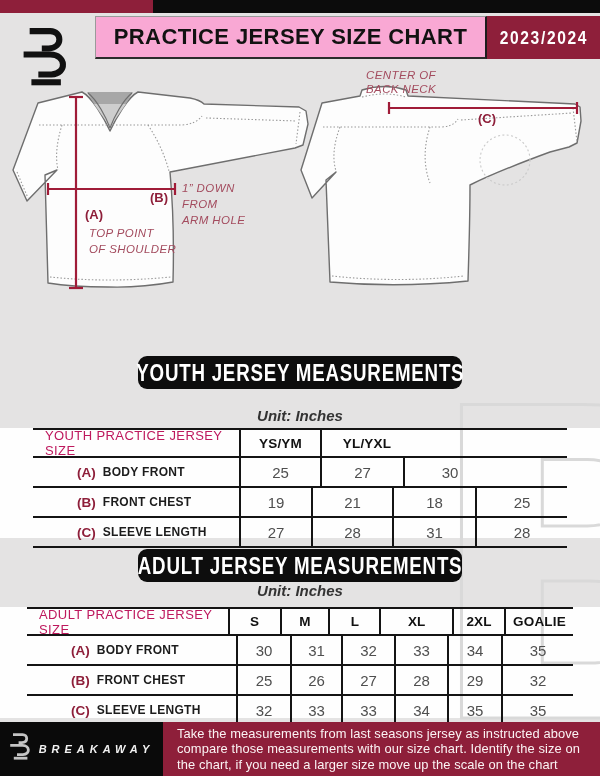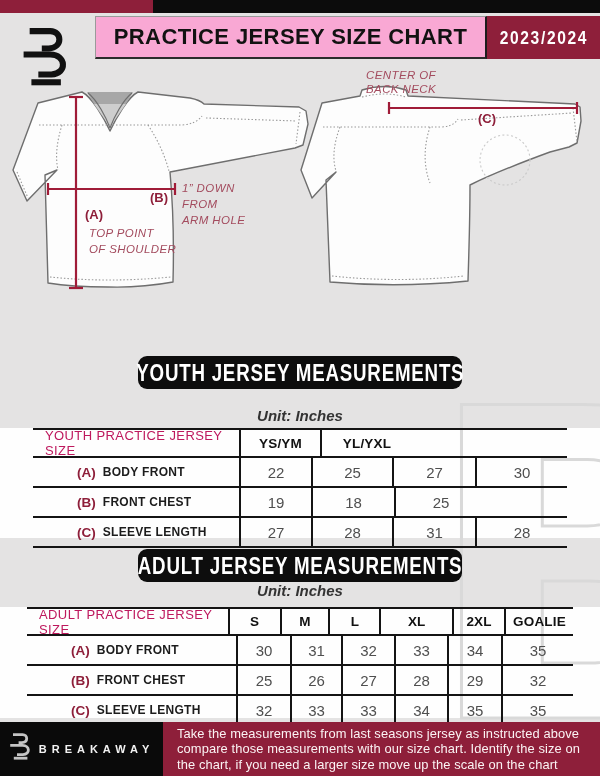--- a/index.html
+++ b/index.html
@@ -61,21 +61,21 @@
   .thead .tcell{ height:26px; justify-content:center; font-weight:bold; font-size:13.5px; color:#111; letter-spacing:.2px;}
   .mtable.adult .thead .tcell{ height:25px; }
   .thead .tcell.firstcol{ justify-content:flex-start; padding-left:12px; font-weight:normal; color:#be185d; font-size:13px; letter-spacing:.4px;}
   .tbodyrow .tcell{ height:28px; }
   .tbodyrow .tcell.firstcol{ padding-left:44px; }
   .rkey{ color:#8e1f3a; font-weight:bold; font-size:13.5px; margin-right:7px;}
   .rlab{ color:#1c1c1c; font-weight:bold; font-size:12px; letter-spacing:.3px;}
   .val{ justify-content:center; color:#4f4f4f; font-size:15px;}
   
   .footer{ position:absolute; top:722px; left:0; width:600px; height:54px; display:flex; z-index:4;}
-  .footer-black{ width:163px; background:#0a0a0a; display:flex; align-items:center; justify-content:center; gap:6px;}
+  .footer-black{ width:163px; background:#0a0a0a; display:flex; align-items:center; justify-content:center; gap:6px;font-style:italic;}
   .brand{ color:#f2f2f2; font-size:11px; font-weight:bold; letter-spacing:5px; }
   .footer-maroon{ flex:1; background:#8e1f3a; color:#fbf3f4; font-size:12.9px; line-height:15.5px;
                   display:flex; align-items:center; padding:4px 6px 4px 14px; letter-spacing:.1px;}
   
   .meas-key{ font-weight:bold; font-size:13px; fill:#8e1f3a; font-family:"Liberation Sans",sans-serif;}
   .meas-note{ font-style:italic; font-size:11.5px; fill:#a34b5e; letter-spacing:.4px; font-family:"Liberation Sans",sans-serif;}
 </style>
 </head>
 <body>
 
@@ -181,31 +181,31 @@
       <div class="trow thead">
         <div class="tcell firstcol" style="width: 206px;">YOUTH PRACTICE JERSEY SIZE</div>
         <div class="tcell" style="width: 81px;">YS/YM</div>
         <div class="tcell" style="width: 92px;">YL/YXL</div>
       </div>
       <div class="trow tbodyrow">
         <div class="tcell firstcol" style="width: 206px;">
           <span class="rkey">(A)</span>
           <span class="rlab">BODY FRONT</span>
         </div>
-        <div class="tcell val" style="width: 72px;">22</div>
         <div class="tcell val" style="width: 81px;">25</div>
         <div class="tcell val" style="width: 83px;">27</div>
         <div class="tcell val" style="width: 92px;">30</div>
       </div>
       <div class="trow tbodyrow">
         <div class="tcell firstcol" style="width: 206px;">
           <span class="rkey">(B)</span>
           <span class="rlab">FRONT CHEST</span>
         </div>
         <div class="tcell val" style="width: 72px;">19</div>
+        <div class="tcell val" style="width: 81px;">21</div>
         <div class="tcell val" style="width: 83px;">18</div>
         <div class="tcell val" style="width: 92px;">25</div>
       </div>
       <div class="trow tbodyrow">
         <div class="tcell firstcol" style="width: 206px;">
           <span class="rkey">(C)</span>
           <span class="rlab">SLEEVE LENGTH</span>
         </div>
         <div class="tcell val" style="width: 72px;">27</div>
         <div class="tcell val" style="width: 81px;">28</div>

